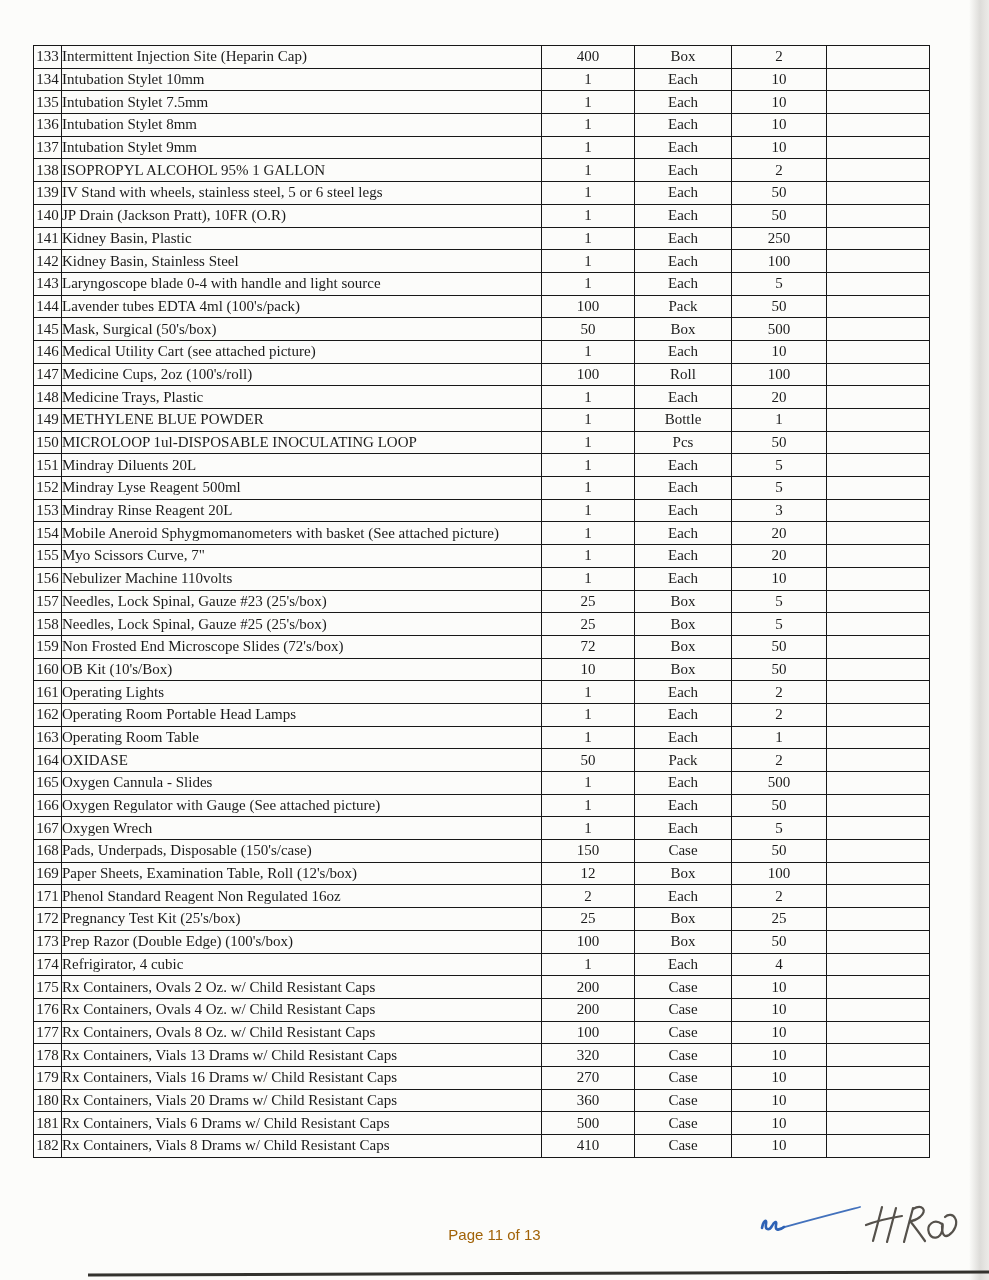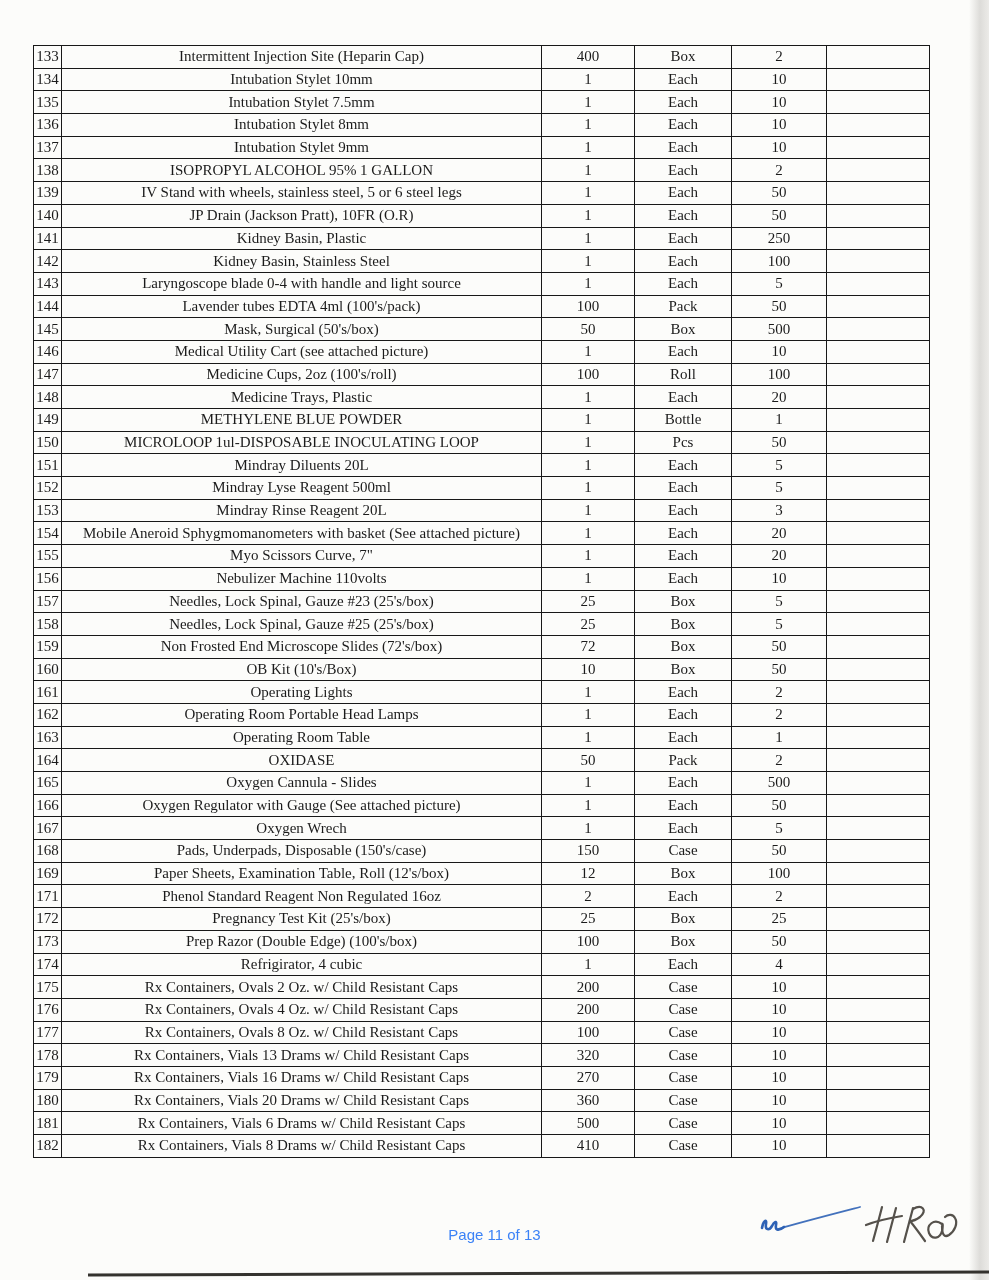--- a/index.html
+++ b/index.html
@@ -19,29 +19,29 @@
   }
   table.supply td{
     border:1.5px solid #181818;
     height:21.7px;
     font-size:15px;line-height:1;
     vertical-align:middle;
     overflow:hidden;white-space:nowrap;
     padding:0;
   }
   td.c-no{text-align:center;}
-  td.c-desc{text-align:center;padding-left:5px;}
+  td.c-desc{text-align:left;padding-left:5px;}
   td.c-qty,td.c-unit,td.c-qty2{text-align:center;}
   td.c-blank{}
   
   .footer{
     position:absolute;left:0;top:1226px;width:989px;
     text-align:center;
     font-family:"Liberation Sans", sans-serif;
-    font-size:15px;color:#3b82f6;
+    font-size:15px;color:#a16207;
   }
   
   .scan-edge-right{
     position:absolute;top:0;right:0;width:20px;height:1280px;
     background:linear-gradient(90deg, rgba(0,0,0,0) 0%, #dddcd9 55%, #ecebe8 100%);
     pointer-events:none;
   }
   .scan-edge-bottom{
     position:absolute;left:88px;top:1272px;width:901px;height:3px;
     background:#34322e;

